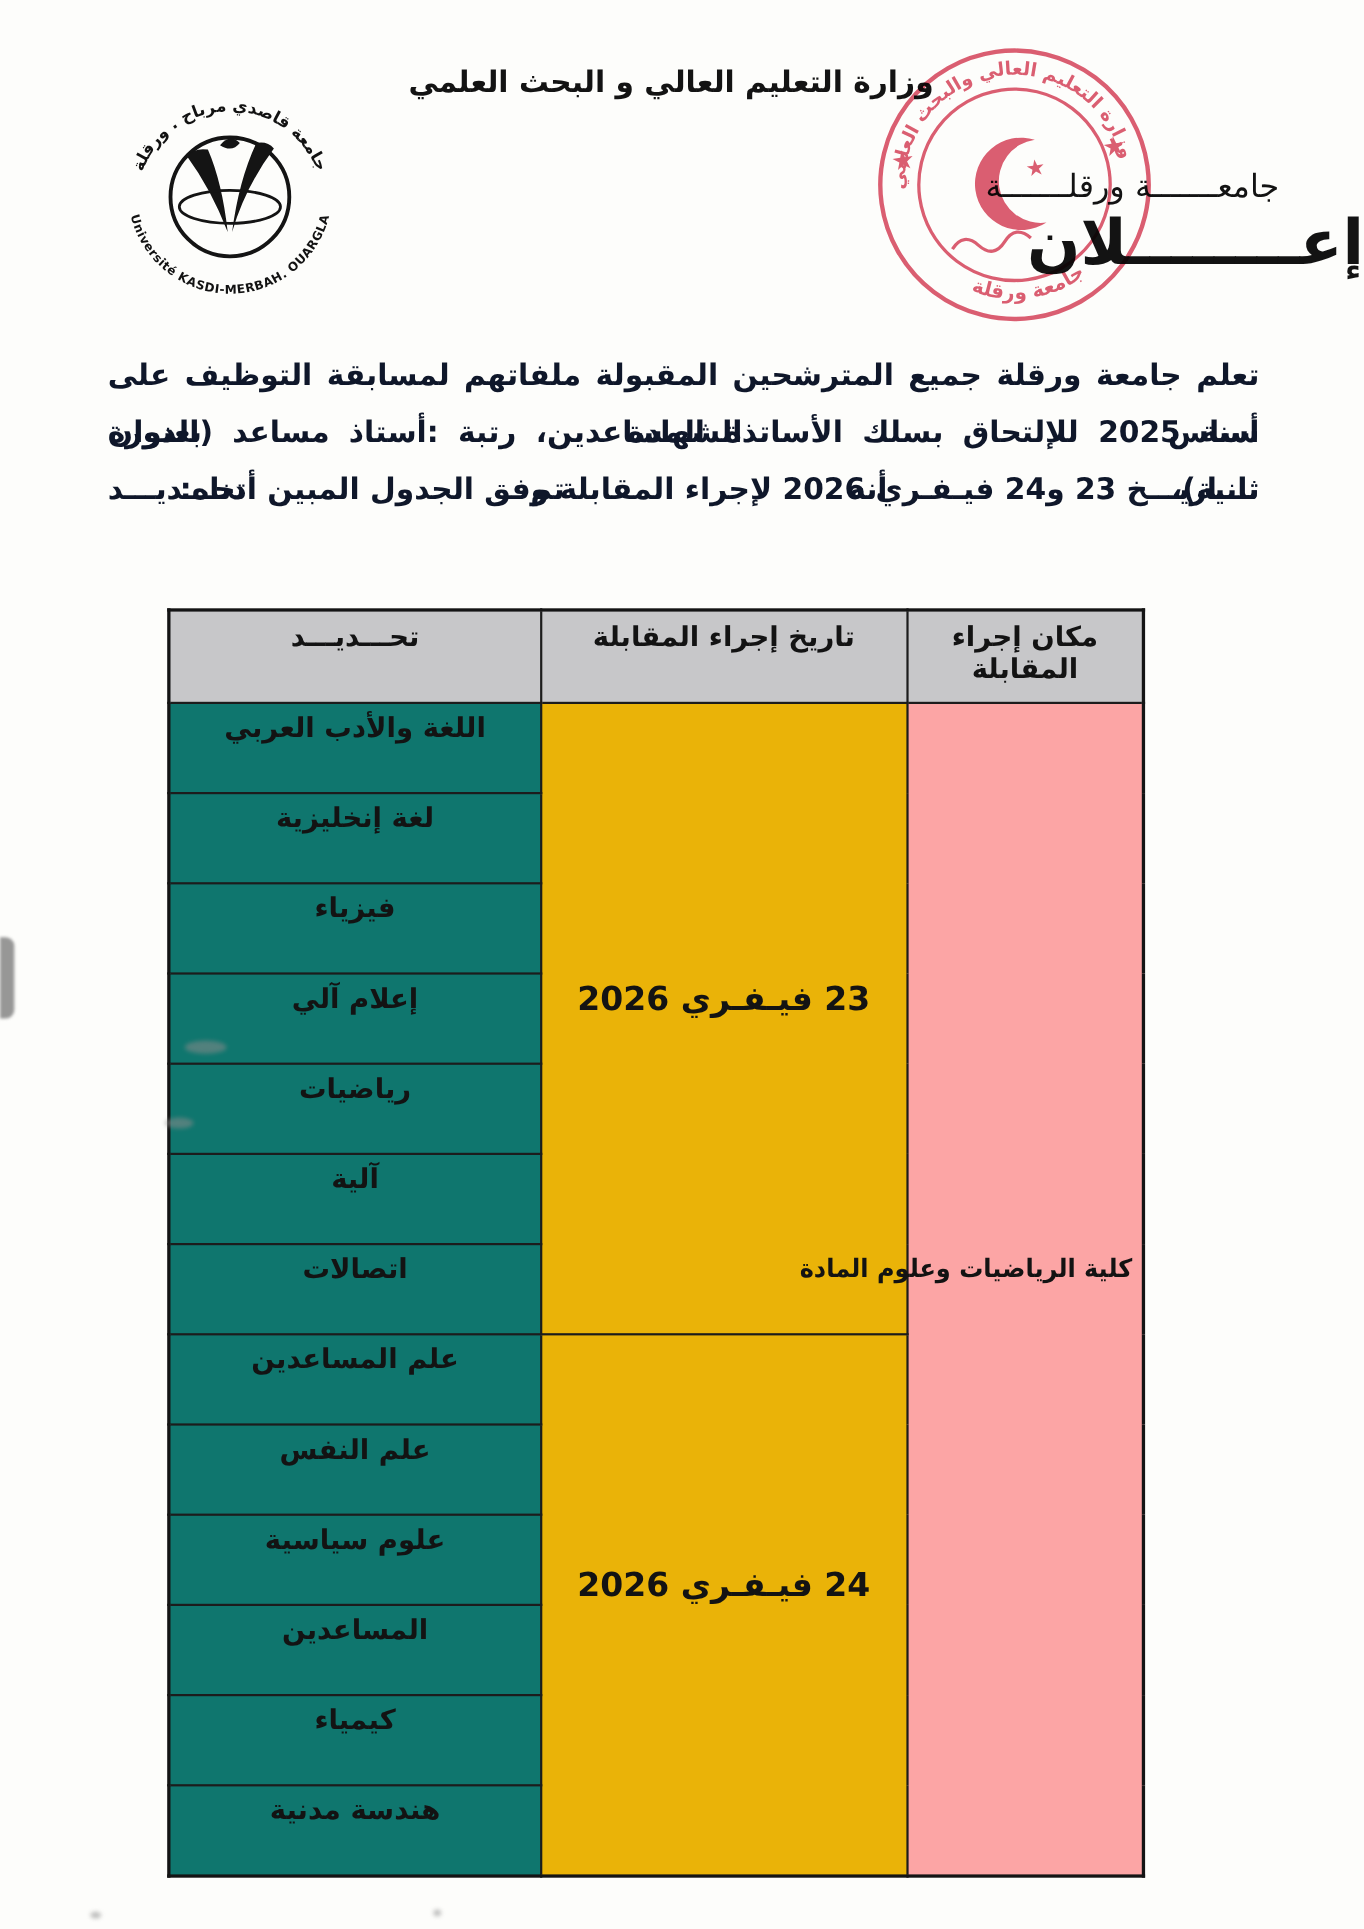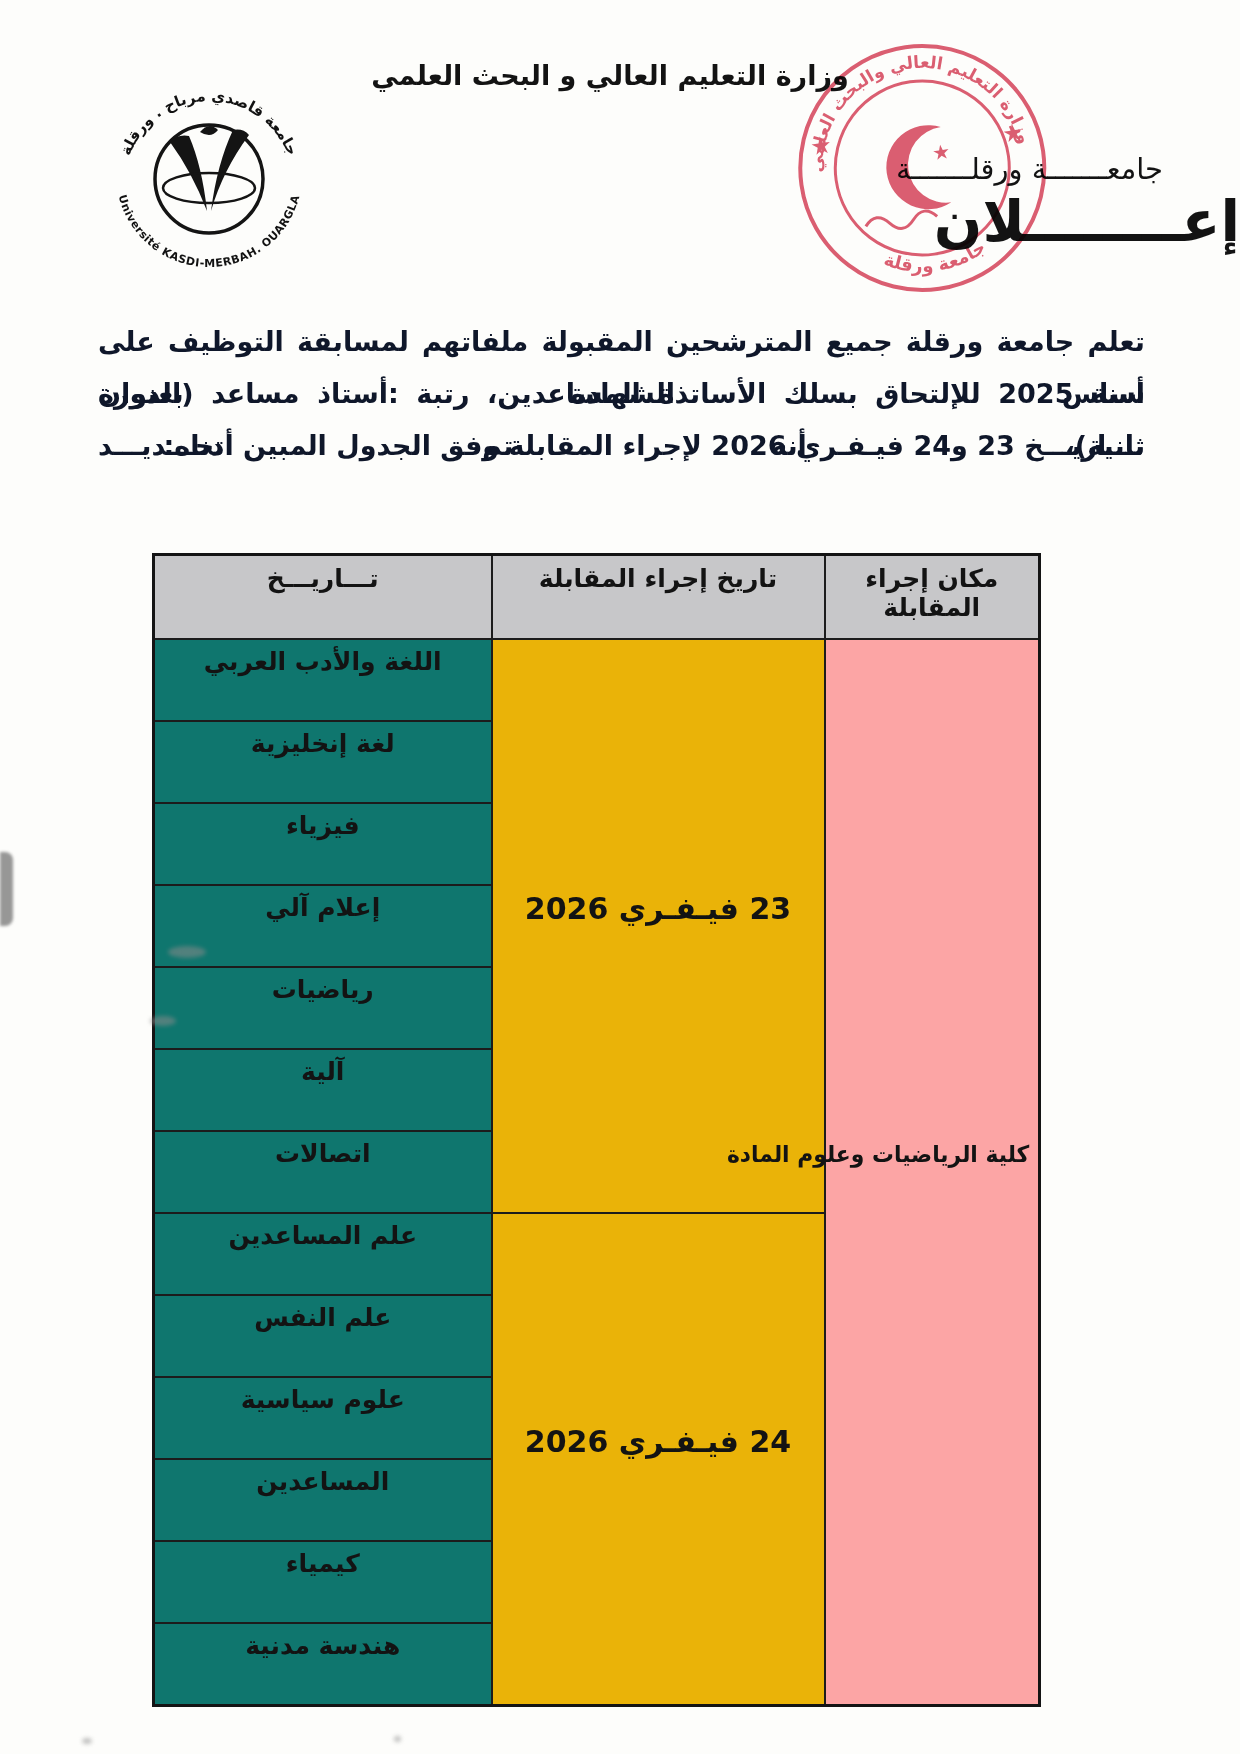--- a/index.html
+++ b/index.html
@@ -138,21 +138,21 @@
 </div>
 
 <table class="sched">
   <colgroup>
     <col style="width:338px">
       <col style="width:333px">
       <col style="width:215px">
   </colgroup>
   <thead>
     <tr>
-      <th>تـــاريـــخ</th>
+      <th>تحـــديـــد</th>
       <th>تاريخ إجراء المقابلة</th>
       <th>مكان إجراء المقابلة</th>
     </tr>
   </thead>
   <tbody>
     <tr>
       <td class="branch">اللغة والأدب العربي</td>
       <td class="date" rowspan="7"><span>23 فيـفـري 2026</span></td>
       <td class="place" rowspan="13"><span>كلية الرياضيات وعلوم المادة</span></td>
     </tr>

